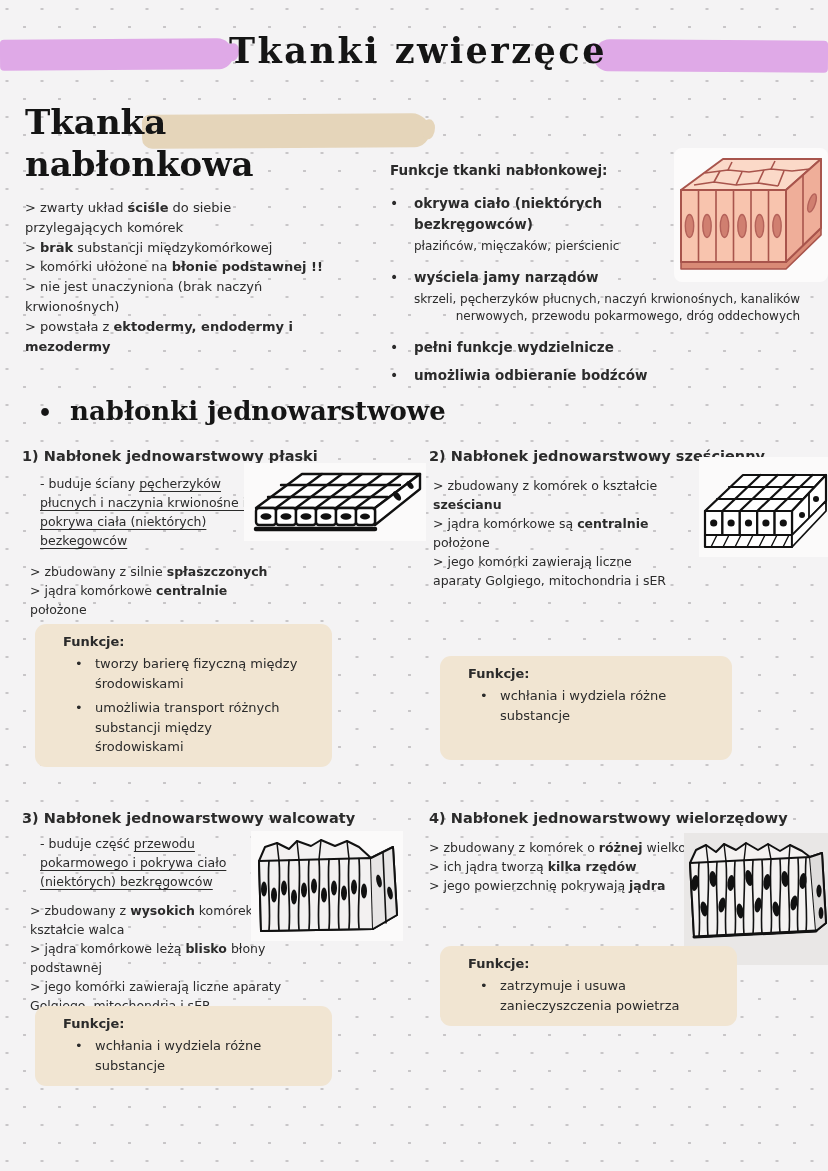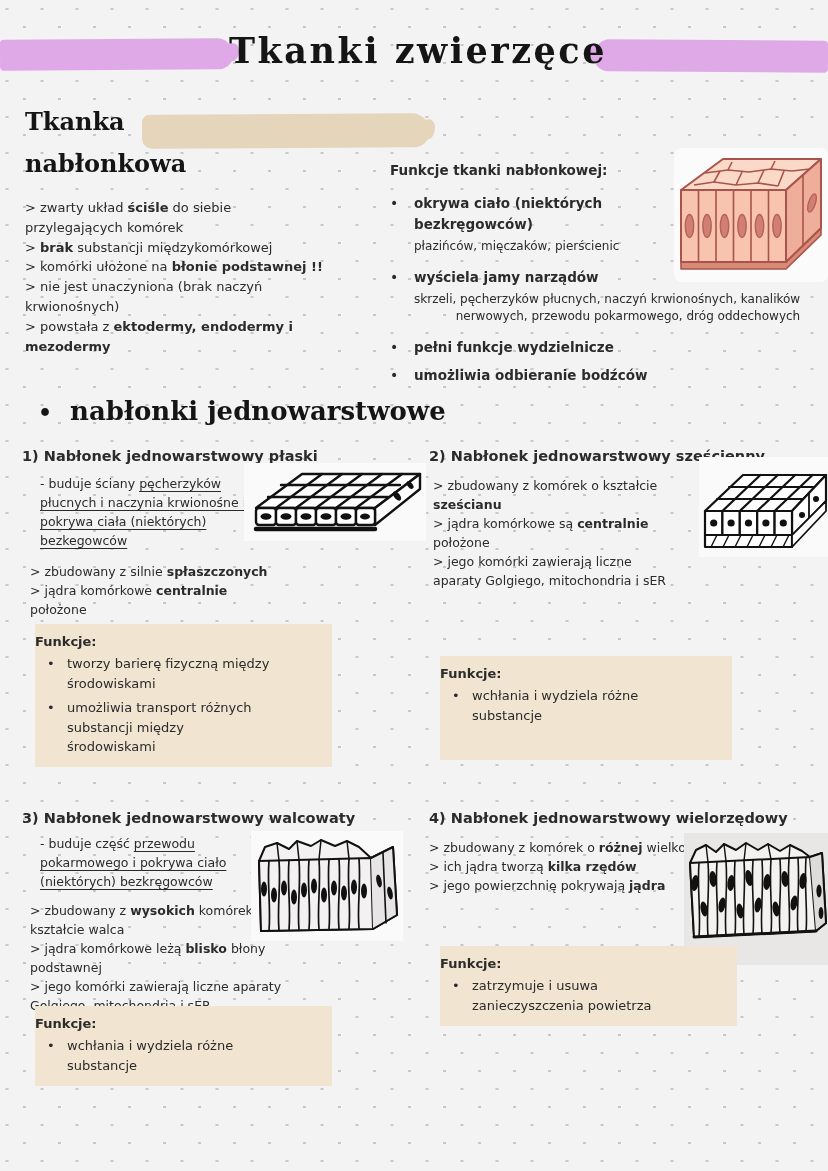--- a/index.html
+++ b/index.html
@@ -29,21 +29,21 @@
     text-align:center;
     font-family:"DejaVu Serif","Liberation Serif",serif;
     font-weight:800;font-size:35px;letter-spacing:2.5px;color:#151515;padding-left:8px;
   }
   
   .tan-stroke{position:absolute;left:142px;top:114px;width:288px;height:34px;background:#e5d5ba;border-radius:8px 18px 16px 10px;transform:rotate(-.3deg);}
   .tan-stroke:after{content:"";position:absolute;right:-5px;top:6px;width:13px;height:20px;background:#e5d5ba;border-radius:55% 45% 60% 40%;}
   .tissue-heading{
     position:absolute;left:25px;top:101px;margin:0;
     font-family:"DejaVu Serif","Liberation Serif",serif;
-    font-weight:800;font-size:24px;line-height:42px;color:#151515;
+    font-weight:800;font-size:34px;line-height:42px;color:#151515;
   }
   
   .rich .rline{white-space:normal;}
   .rich span.bold{font-weight:700;}
   .rich span.underline{text-decoration:underline;text-underline-offset:3px;text-decoration-thickness:1px;}
   .left-points{position:absolute;left:25px;top:198px;width:360px;font-size:13px;line-height:19.8px;}
   
   .fn-block{position:absolute;left:390px;top:162px;width:432px;}
   .fn-title{font-weight:700;font-size:13.5px;}
   .fn-list{margin-top:15px;}
@@ -58,21 +58,21 @@
     font-family:"DejaVu Serif","Liberation Serif",serif;
     font-weight:800;font-size:26px;color:#151515;
   }
   .sl-heading .sl-bullet{margin-right:18px;font-size:22px;}
   
   .tsec{position:absolute;}
   .sec-title{margin:4px;font-size:14.5px;font-weight:700;}
   .sec-intro{margin:10px 0 0 22px;font-size:12.5px;line-height:19px;}
   .sec-points{margin:12px 0 0 12px;font-size:12.5px;line-height:19px;}
   
-  .fx-box{position:absolute;background:#f1e5d2;padding:10px 0;box-sizing:border-box;}
+  .fx-box{position:absolute;background:#f1e5d2;padding:10px 28px;box-sizing:border-box;border-radius:11px;}
   .fx-title{font-weight:700;font-size:13px;}
   .fx-item{display:flex;margin:5px 0 0 12px;}
   .fx-bullet{width:20px;flex:0 0 20px;font-size:13px;line-height:19.5px;}
   .fx-text{font-size:13px;line-height:19.5px;}
   
   .illu{position:absolute;}
 </style>
 </head>
 <body>
 

